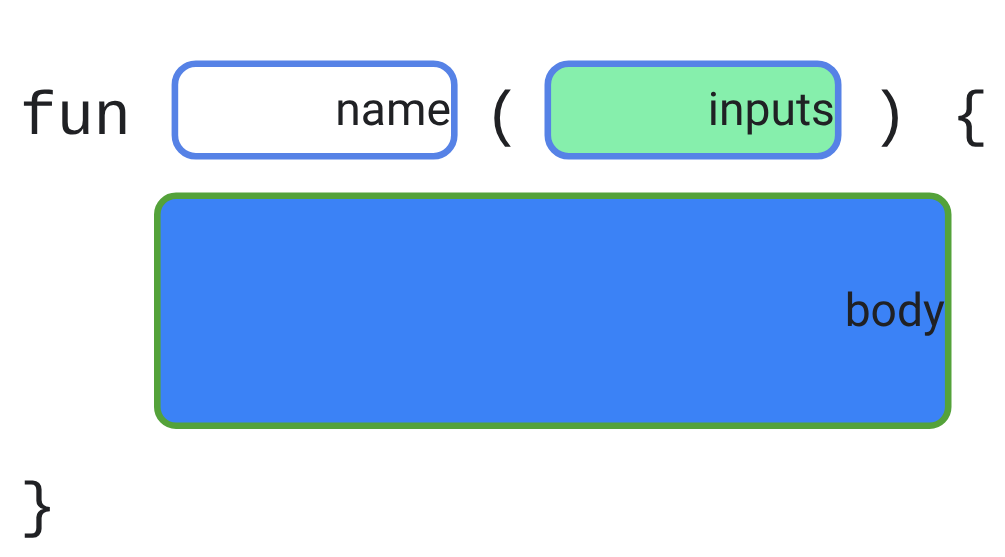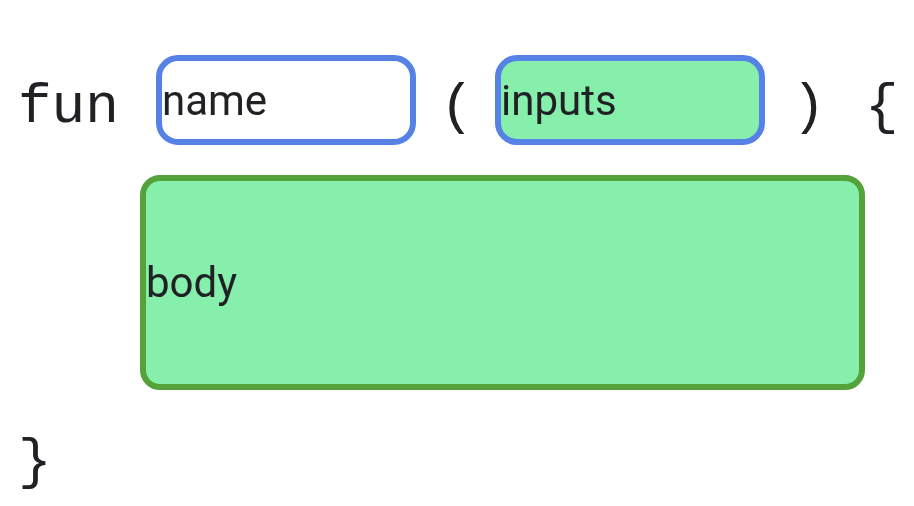--- a/index.html
+++ b/index.html
@@ -43,21 +43,21 @@
     }
     .kw-rbrace {
       left: 18px;
       top: 430px;
     }
     .slot {
       position: absolute;
       border-radius: 22px;
       display: flex;
       align-items: center;
-      justify-content: flex-start;
+      justify-content: flex-end;
       font-size: 42px;
       color: #202124;
       font-weight: 400;
     }
     .slot-name {
       left: 156px;
       top: 55px;
       width: 260px;
       height: 90px;
       border: 6px solid #5682e6;
@@ -70,21 +70,21 @@
       height: 90px;
       border: 6px solid #5682e6;
       background: #86efac;
     }
     .slot-body {
       left: 140px;
       top: 175px;
       width: 725px;
       height: 215px;
       border: 6px solid #54a23a;
-      background: #86efac;
+      background: #3b82f6;
       border-radius: 20px;
     }
   </style>
 </head>
 <body>
 
 <div class="container">
 
   <span class="keyword kw-fun">fun</span>
 

